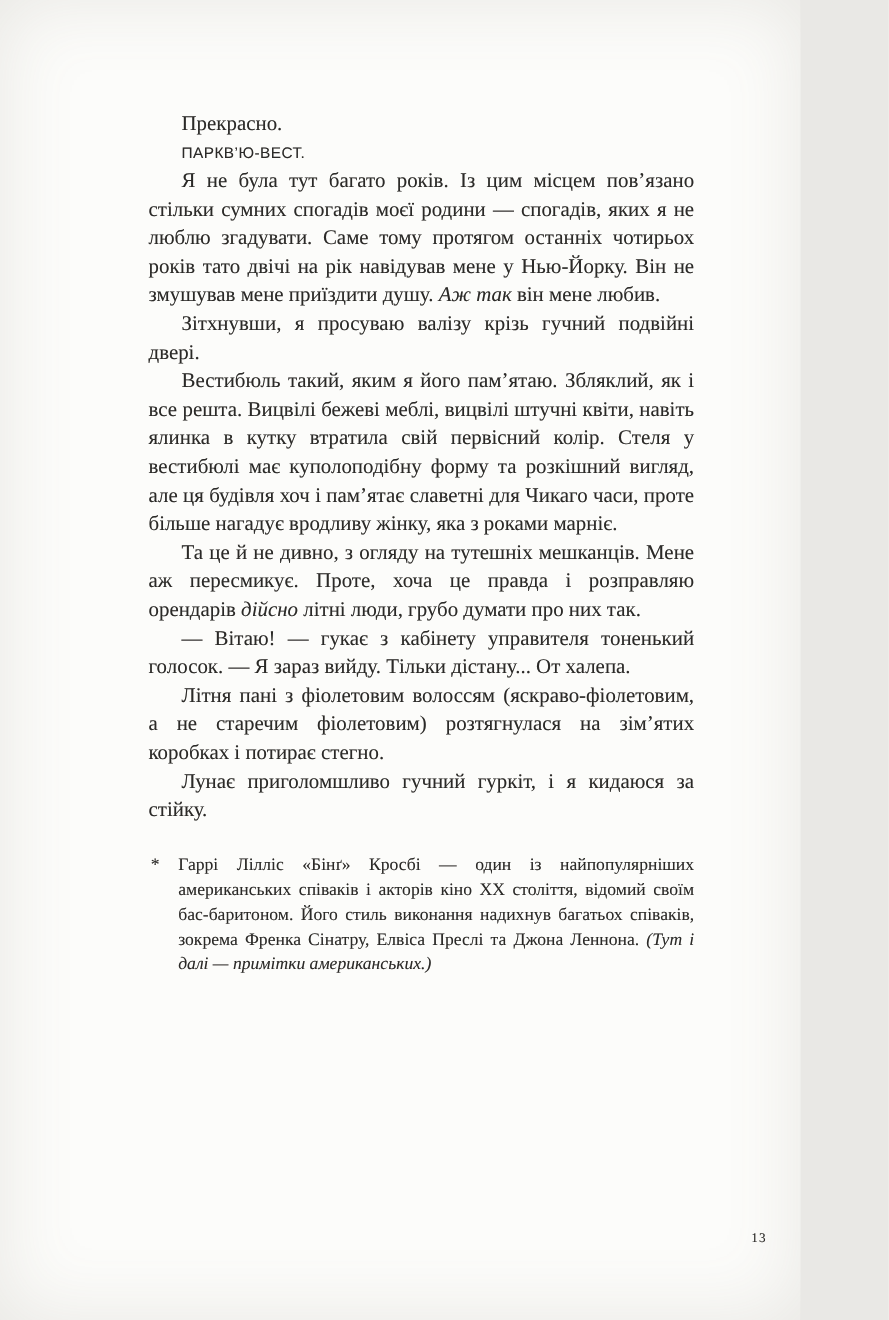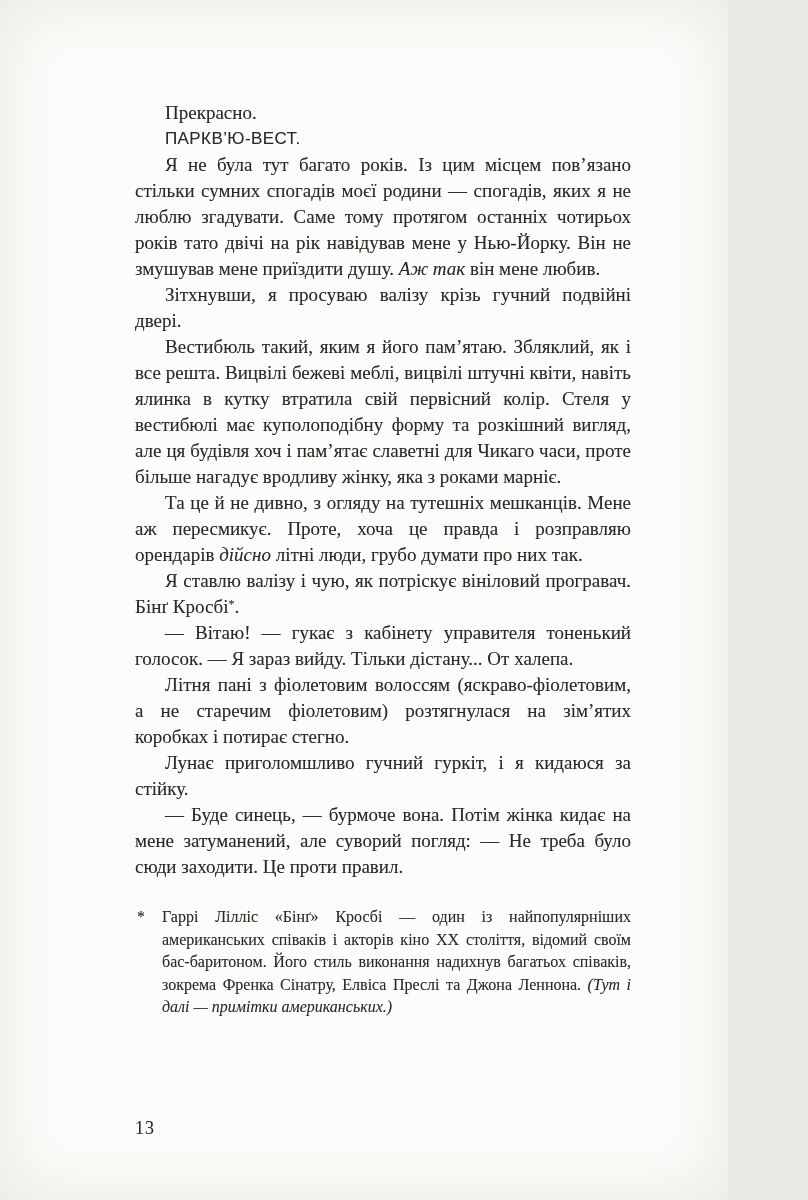--- a/index.html
+++ b/index.html
@@ -21,64 +21,62 @@
   .text-block {
     margin: 100px 97px 0 135px;
     font-size: 19px;
     line-height: 26px;
     text-align: justify;
     hyphens: auto;
   }
   .para { margin: 0; text-indent: 30px; }
   .para.sign {
     font-family: "Liberation Sans", "DejaVu Sans", sans-serif;
-    font-size: 17px;
+    font-size: 14px;
     letter-spacing: 0.4px;
   }
   em { }
   sup.fn-ref {
     font-size: 12px;
     line-height: 0;
     vertical-align: 5px;
   }
   .footnote {
     position: relative;
     margin: 26px 97px 0 135px;
     font-size: 16px;
     line-height: 22.5px;
     text-align: justify;
     hyphens: auto;
   }
   .fn-marker { position: absolute; left: 2px; top: 0; }
   .fn-text { padding-left: 27px; }
   .page-number {
     position: absolute;
-    top: 1118px; left: 135px; width: 576px;
-    text-align: left;
-    font-size: 18px;
+    top: 1118px; left: 121px; width: 576px;
+    text-align: right;
+    font-size: 12px;
     letter-spacing: 1px;
   }
 </style>
 </head>
 <body>
 
 <div class="page">
 
   <div class="text-block">
       <p class="para"><span>Прекрасно.</span></p>
       <p class="para sign"><span>ПАРКВ’Ю-ВЕСТ.</span></p>
       <p class="para"><span>Я не була тут багато років. Із цим місцем пов’язано стільки сумних спогадів моєї родини — спогадів, яких я не люблю згадувати. Саме тому протягом останніх чотирьох років тато двічі на рік навідував мене у Нью-Йорку. Він не змушував мене приїздити душу. </span><em>Аж так</em><span> він мене любив.</span></p>
       <p class="para"><span>Зітхнувши, я просуваю валізу крізь гучний подвійні двері.</span></p>
       <p class="para"><span>Вестибюль такий, яким я його пам’ятаю. Збляклий, як і все решта. Вицвілі бежеві меблі, вицвілі штучні квіти, навіть ялинка в кутку втратила свій первісний колір. Стеля у вестибюлі має куполоподібну форму та розкішний вигляд, але ця будівля хоч і пам’ятає славетні для Чикаго часи, проте більше нагадує вродливу жінку, яка з роками марніє.</span></p>
       <p class="para"><span>Та це й не дивно, з огляду на тутешніх мешканців. Мене аж пересмикує. Проте, хоча це правда і розправляю орендарів </span><em>дійсно</em><span> літні люди, грубо думати про них так.</span></p>
-      <p class="para"><span>Я ставлю валізу і чую, як потріскує вініловий програвач. Бінґ Кросбі</span><sup class="fn-ref">*</sup><span>.</span></p>
       <p class="para"><span>— Вітаю! — гукає з кабінету управителя тоненький голосок. — Я зараз вийду. Тільки дістану... От халепа.</span></p>
       <p class="para"><span>Літня пані з фіолетовим волоссям (яскраво-фіолетовим, а не старечим фіолетовим) розтягнулася на зім’ятих коробках і потирає стегно.</span></p>
       <p class="para"><span>Лунає приголомшливо гучний гуркіт, і я кидаюся за стійку.</span></p>
-      <p class="para"><span>— Буде синець, — бурмоче вона. Потім жінка кидає на мене затуманений, але суворий погляд: — Не треба було сюди заходити. Це проти правил.</span></p>
     </div>
 
   <div class="footnote">
     <span class="fn-marker">*</span>
     <div class="fn-text"><span>Гаррі Лілліс «Бінґ» Кросбі — один із найпопулярніших американських співаків і акторів кіно XX століття, відомий своїм бас-баритоном. Його стиль виконання надихнув багатьох співаків, зокрема Френка Сінатру, Елвіса Преслі та Джона Леннона. </span><em>(Тут і далі — примітки американських.)</em></div>
   </div>
 
   <div class="page-number">13</div>
 
 </div>

